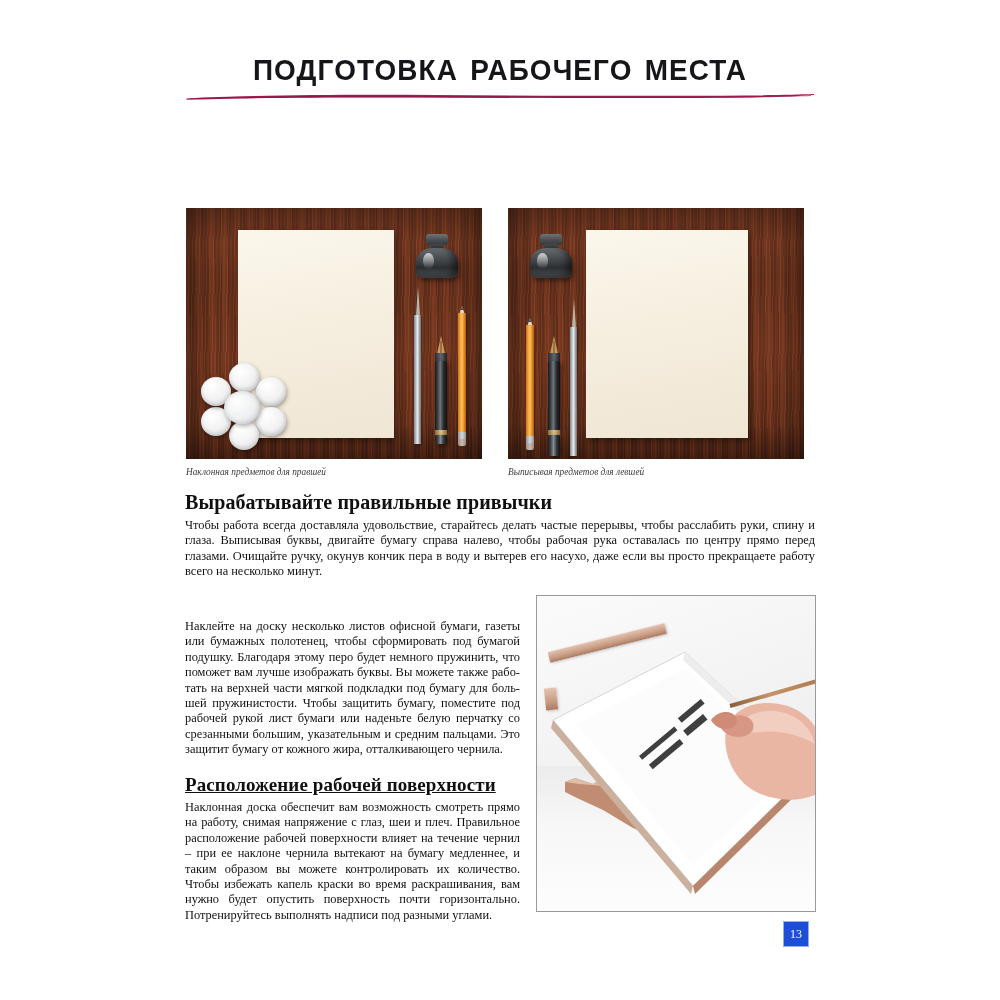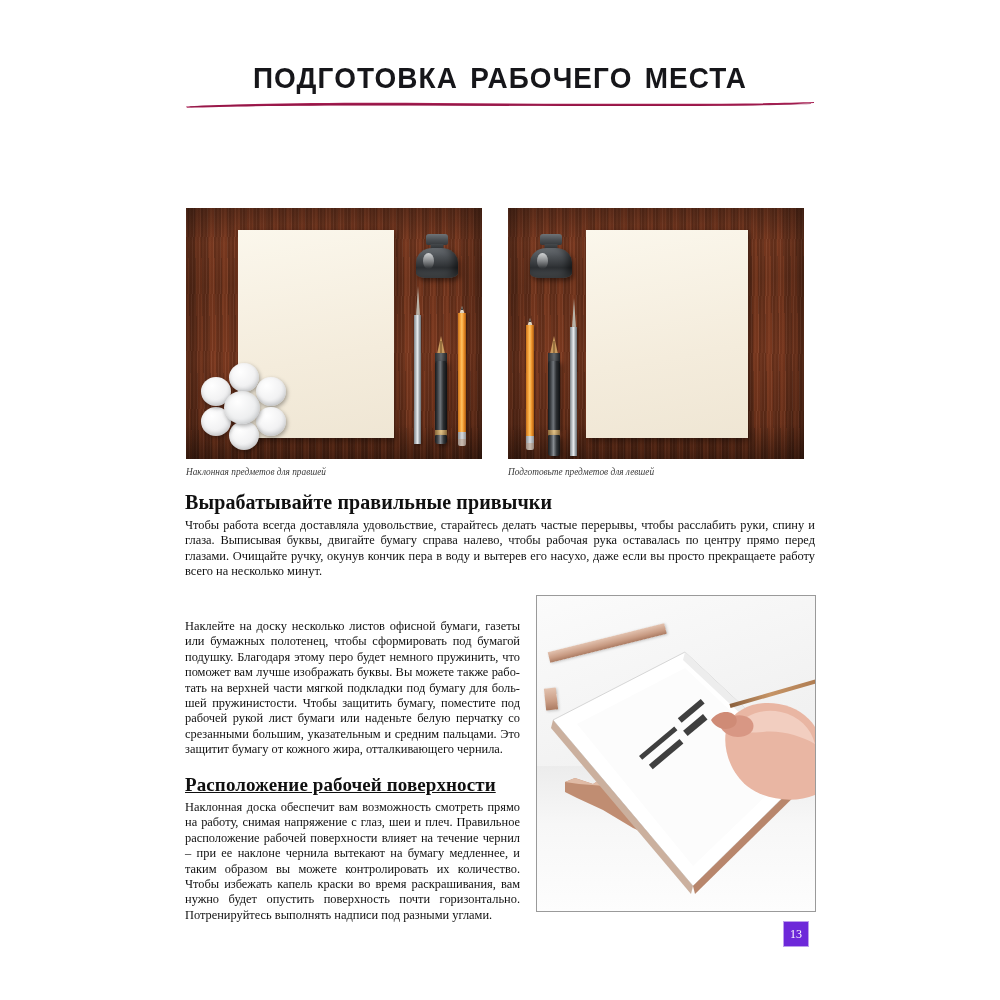--- a/index.html
+++ b/index.html
@@ -23,21 +23,20 @@
     height: 1000px;
     background: #ffffff;
   }
 
   
   .title-block {
     position: absolute;
     left: 185px;
     top: 42px;
     width: 630px;
-    margin-top: 8px;
   }
   .page-title {
     font-family: "Liberation Sans Narrow", "Liberation Sans", sans-serif;
     font-weight: bold;
     font-size: 43px;
     line-height: 46px;
     letter-spacing: 1.2px;
     font-variant: small-caps;
     text-transform: lowercase;
     color: #16161a;
@@ -357,21 +356,21 @@
     </div>
 
     <div class="pencil" style="left:18px; top:110px; width:8px; height:132px;">
       <div class="pencil-tip"></div>
       <div class="pencil-lead"></div>
       <div class="pencil-body"></div>
       <div class="pencil-ferrule"></div>
       <div class="pencil-eraser"></div>
     </div>
   </div>
-  <div class="caption" style="left:508px; top:466px;">Подготовьте предметов для левшей</div>
+  <div class="caption" style="left:508px; top:466px;">Выписывая предметов для левшей</div>
 
   <div class="sec-h" style="left:185px; top:491px; font-size:20px;">Вырабатывайте правильные привычки</div>
   <div class="body-p" style="left:185px; top:518px; width:630px;">Чтобы работа всегда доставляла удовольствие, старайтесь делать частые перерывы, чтобы расслабить руки, спину и глаза. Выписывая буквы, двигайте бумагу справа налево, чтобы рабочая рука оставалась по центру прямо перед глазами. Очищайте ручку, окунув кончик пера в воду и вытерев его насухо, даже если вы просто прекращаете работу всего на несколько минут.</div>
 
   <div class="body-p" style="left:185px; top:619px; width:335px;">Наклейте на доску несколько листов офисной бумаги, газеты или бумажных полотенец, чтобы сформировать под бумагой подушку. Благодаря этому перо будет немного пружинить, что поможет вам лучше изображать буквы. Вы можете также рабо­тать на верхней части мягкой подкладки под бумагу для боль­шей пружинистости. Чтобы защитить бумагу, поместите под рабочей рукой лист бумаги или наденьте белую перчатку со срезанными большим, указательным и средним пальцами. Это защитит бумагу от кожного жира, отталкивающего чернила.</div>
 
   <div class="sec-h" style="left:185px; top:774px;text-decoration:underline;">Расположение рабочей поверхности</div>
   <div class="body-p" style="left:185px; top:800px; width:335px;">Наклонная доска обеспечит вам возможность смотреть прямо на работу, снимая напряжение с глаз, шеи и плеч. Правильное расположение рабочей поверхности влияет на течение чер­нил – при ее наклоне чернила вытекают на бумагу медленнее, и таким образом вы можете контролировать их количество. Чтобы избежать капель краски во время раскрашивания, вам нужно будет опустить поверхность почти горизонтально. Потренируйтесь выполнять надписи под разными углами.</div>
 
   <div class="board-photo" style="left:536px; top:595px; width:278px; height:315px;">
@@ -403,17 +402,17 @@
 
     <svg style="position:absolute; left:168px; top:90px; width:118px; height:120px;" viewBox="0 0 118 120" preserveAspectRatio="none">
       <path d="M22,40 C30,22 52,14 74,18 C96,22 112,36 116,56 L116,106 C96,118 62,116 42,100 C26,87 16,62 22,40 Z" fill="#e9b6a3"></path>
       <path d="M30,44 C38,28 58,22 76,26 C94,30 106,42 110,58 C96,50 76,44 58,46 C44,47 35,47 30,44 Z" fill="#f2cec0"></path>
       <path d="M16,42 C22,30 34,26 44,32 C50,36 50,44 44,48 C36,53 22,52 16,42 Z" fill="#d89784"></path>
       <path d="M6,34 C12,26 22,24 28,28 C33,31 33,38 28,41 C21,45 11,43 6,34 Z" fill="#cf8b76"></path>
     </svg>
     <div class="bp-pen" style="left:193px; top:108px; width:104px; transform:rotate(-16deg);"></div>
   </div>
 
-  <div class="page-num" style="left:783px; top:921px; background:#6d28d9;">
+  <div class="page-num" style="left:783px; top:921px; background:#1d4ed8;">
     <span>13</span>
   </div>
 
 </div>
 
 </body></html>

